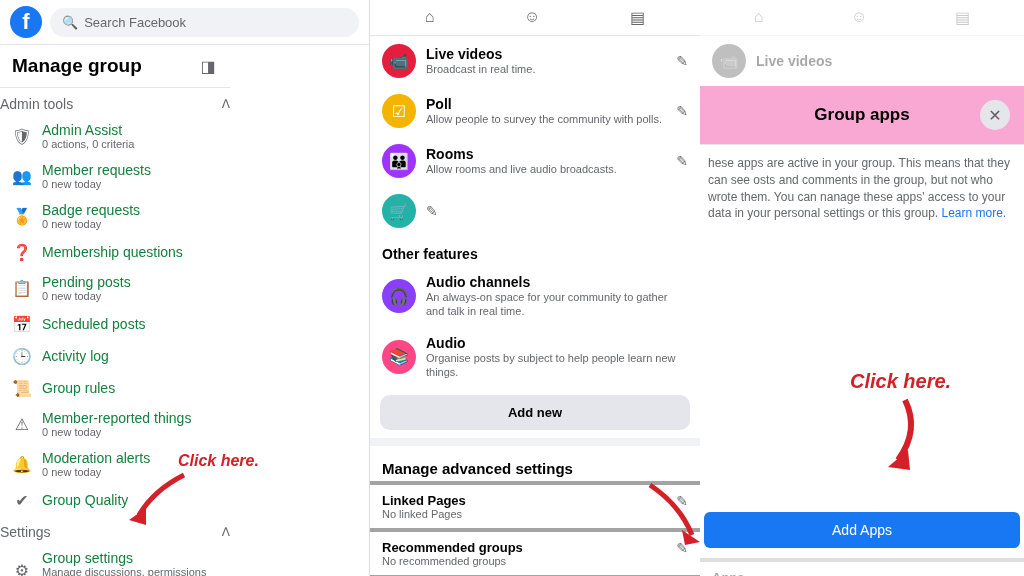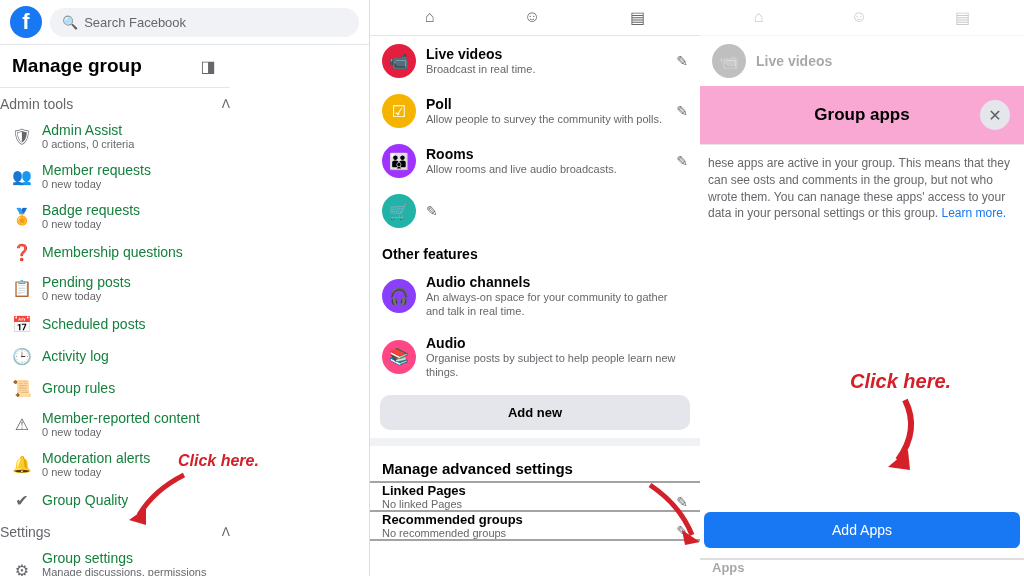--- a/index.html
+++ b/index.html
@@ -35,21 +35,21 @@
 .write{margin:14px;background:#fff;border-radius:8px;box-shadow:0 1px 2px rgba(0,0,0,.1);padding:12px;color:#65676b;font-size:13px}
 .topicons{display:flex;justify-content:space-around;padding:8px 10px;border-bottom:1px solid #e4e6eb;color:#65676b}
 .feat-row{display:flex;align-items:center;gap:10px;padding:8px 12px}
 .feat-ic{width:34px;height:34px;border-radius:50%;display:flex;align-items:center;justify-content:center;color:#fff;font-size:16px;flex-shrink:0}
 .feat-t{flex:1}
 .feat-t .l{font-size:14px;font-weight:600;color:#050505}
 .feat-t .s{font-size:11px;color:#65676b;line-height:1.3}
 .pen{color:#65676b;font-size:14px}
 .sec-title{font-size:14px;font-weight:700;padding:10px 12px 4px}
 .addnew{background:#e4e6eb;margin:8px 10px;padding:10px;text-align:center;border-radius:10px;font-size:13px;font-weight:600}
-.adv-row{display:flex;justify-content:space-between;align-items:flex-end;padding:0 12px;border-top:2px solid #a3a3a3}
+.adv-row{display:flex;justify-content:space-between;align-items:flex-start;padding:8px 12px;border-top:4px solid #a3a3a3}
 .adv-row .l{font-size:13px;font-weight:600}
 .adv-row .s{font-size:11px;color:#65676b}
 .panel3 .ghost{opacity:.35;filter:grayscale(1)}
 .modal-head{display:flex;justify-content:space-between;align-items:center;padding:14px;border-bottom:1px solid #e4e6eb;background:#f9a8d4}
 .modal-head h3{font-size:17px;font-weight:700;flex:1;text-align:center}
 .close{width:30px;height:30px;background:#e4e6eb;border-radius:50%;display:flex;align-items:center;justify-content:center;color:#606266}
 .desc{font-size:12px;color:#65676b;padding:10px 8px;line-height:1.4}
 .desc a{color:#1877f2;text-decoration:none}
 .addapps{background:#1877f2;color:#fff;padding:10px;text-align:center;border-radius:6px;margin:70px 4px 10px;font-size:14px;font-weight:500}
 .annot{position:absolute;color:#d32029;font-weight:bold;font-size:16px;font-style:italic}
@@ -141,21 +141,21 @@
         </div>
         <div class="side-row">
           <div class="side-ic">📜</div>
           <div class="side-t">
             <div class="lbl">Group rules</div>
           </div>
         </div>
         <div class="side-row">
           <div class="side-ic">⚠</div>
           <div class="side-t">
-            <div class="lbl">Member-reported content</div>
+            <div class="lbl">Member-reported things</div>
             <div class="sub">0 new today</div>
           </div>
         </div>
         <div class="side-row">
           <div class="side-ic">🔔</div>
           <div class="side-t">
             <div class="lbl">Moderation alerts</div>
             <div class="sub">0 new today</div>
           </div>
         </div>

